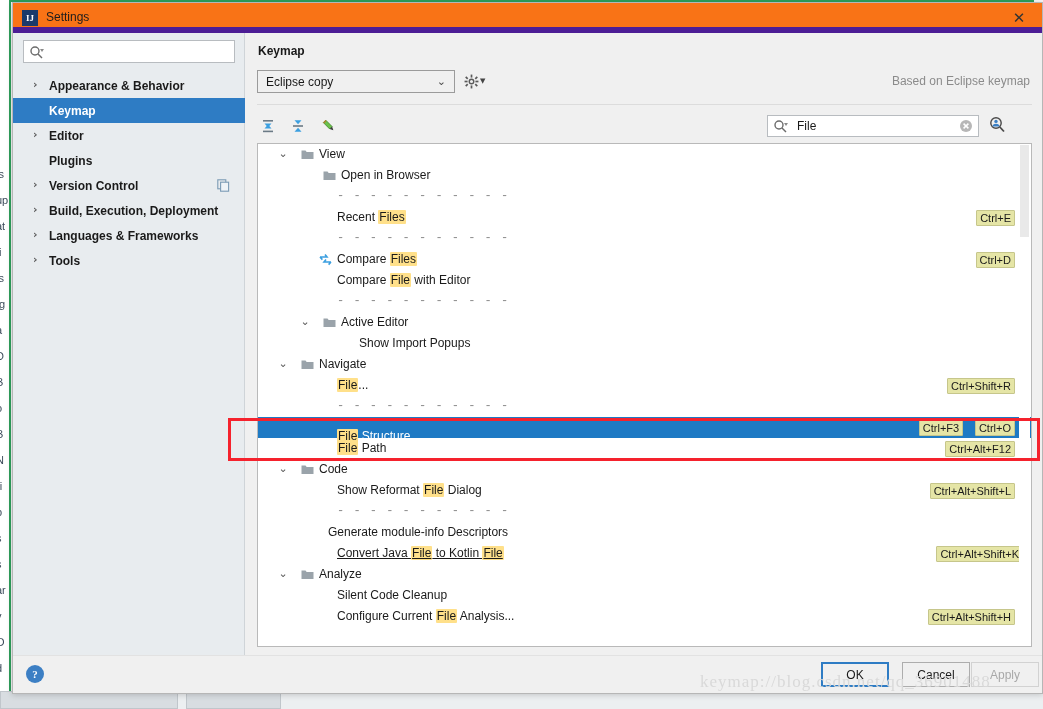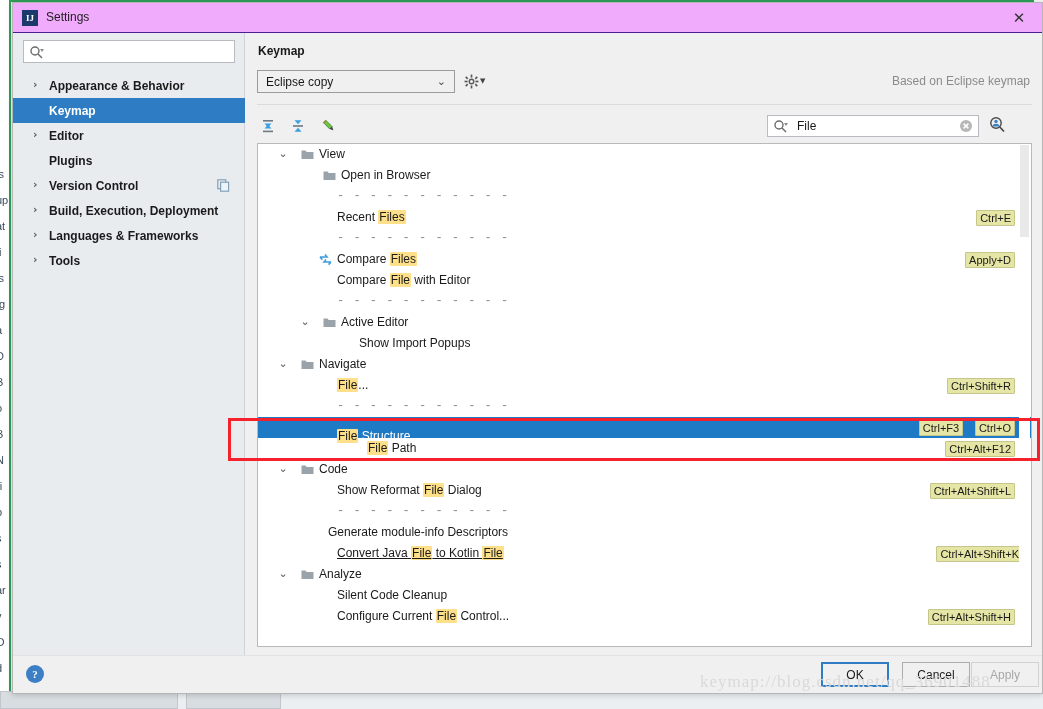--- a/index.html
+++ b/index.html
@@ -55,22 +55,22 @@
     position: absolute;
     left: 12px; top: 2px;
     width: 1031px; height: 692px;
     background: #f0f0f0;
     border: 1px solid #b6b6b6;
     box-shadow: 0 1px 6px rgba(0,0,0,0.18);
   }
   #titlebar {
     position: relative;
     height: 30px;
-    background: #f0abfc;
-    border-bottom: 1px solid #4c1d95;
+    background: #f97316;
+    border-bottom: 6px solid #4c1d95;
   }
   #app-icon {
     position: absolute; left: 9px; top: 7px;
     width: 16px; height: 16px;
     background: #1b3a6b;
     display: flex; align-items: center; justify-content: center;
   }
   #app-icon span {
     color: #ffffff; font-size: 9px; font-weight: bold;
     font-family: "Liberation Serif", serif; line-height: 1;
@@ -507,21 +507,21 @@
             </div>
             <div class="tree-row">
               <span class="dashes" style="left: 79px;">- - - - - - - - - - -</span>
             </div>
             <div class="tree-row">
               <span class="act-ico" style="left: 61px;"><svg width="13" height="13" viewBox="0 0 13 13">
                   <path d="M1 4 h7 l-2 -2.6 M1 4 l2.4 2.6" fill="none" stroke="#3b9fe0" stroke-width="1.6"></path>
                   <path d="M12 9 h-7 l2 -2.6 M12 9 l-2.4 2.6" fill="none" stroke="#3b9fe0" stroke-width="1.6"></path>
                 </svg></span>
               <span class="row-label" style="left: 79px;"><span>Compare </span><span class="hl">Files</span></span>
-              <span class="shortcut" style="right: 16px;">Apply+D</span>
+              <span class="shortcut" style="right: 16px;">Ctrl+D</span>
             </div>
             <div class="tree-row">
               <span class="row-label" style="left: 79px;"><span>Compare </span><span class="hl">File</span><span> with Editor</span></span>
             </div>
             <div class="tree-row">
               <span class="dashes" style="left: 79px;">- - - - - - - - - - -</span>
             </div>
             <div class="tree-row">
               <span class="tw" style="left: 41px;">⌄</span>
               <span class="folder-ico" style="left: 65px;"><svg width="13" height="11" viewBox="0 0 13 11">
@@ -545,21 +545,21 @@
             </div>
             <div class="tree-row">
               <span class="dashes" style="left: 79px;">- - - - - - - - - - -</span>
             </div>
             <div class="tree-row selected">
               <span class="row-label" style="left: 79px; margin-top: 9px;"><span class="hl">File</span><span> Structure</span></span>
               <span class="shortcut" style="right: 16px;">Ctrl+O</span>
               <span class="shortcut" style="right: 67.8px;">Ctrl+F3</span>
             </div>
             <div class="tree-row">
-              <span class="row-label" style="left: 79px; margin-left: 30px;"><span class="hl">File</span><span> Path</span></span>
+              <span class="row-label" style="left: 79px;"><span class="hl">File</span><span> Path</span></span>
               <span class="shortcut" style="right: 16px; margin-left: 12px;">Ctrl+Alt+F12</span>
             </div>
             <div class="tree-row">
               <span class="tw" style="left: 19px;">⌄</span>
               <span class="folder-ico" style="left: 43px;"><svg width="13" height="11" viewBox="0 0 13 11">
                   <path d="M0.5 1.5 h4 l1.2 1.4 h6.8 v7 h-12 z" fill="#9aa3aa"></path>
                 </svg></span>
               <span class="row-label" style="left: 61px;">Code</span>
             </div>
             <div class="tree-row">
@@ -580,21 +580,21 @@
               <span class="tw" style="left: 19px;">⌄</span>
               <span class="folder-ico" style="left: 43px;"><svg width="13" height="11" viewBox="0 0 13 11">
                   <path d="M0.5 1.5 h4 l1.2 1.4 h6.8 v7 h-12 z" fill="#9aa3aa"></path>
                 </svg></span>
               <span class="row-label" style="left: 61px;">Analyze</span>
             </div>
             <div class="tree-row">
               <span class="row-label" style="left: 79px;"><span>Silent Code Cleanup</span></span>
             </div>
             <div class="tree-row">
-              <span class="row-label" style="left: 79px;"><span>Configure Current </span><span class="hl">File</span><span> Control...</span></span>
+              <span class="row-label" style="left: 79px;"><span>Configure Current </span><span class="hl">File</span><span> Analysis...</span></span>
               <span class="shortcut" style="right: 16px; margin-left: 28px;">Ctrl+Alt+Shift+H</span>
             </div>
           </div>
         <div id="tree-scroll">
           <div id="tree-thumb"></div>
         </div>
       </div>
 
     </div>
   </div>

